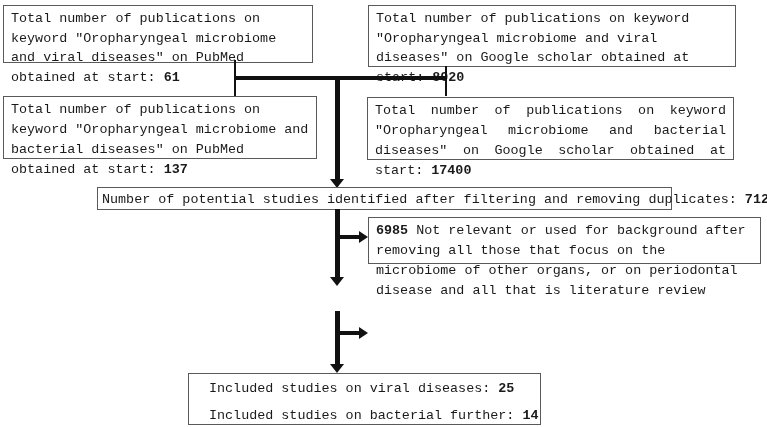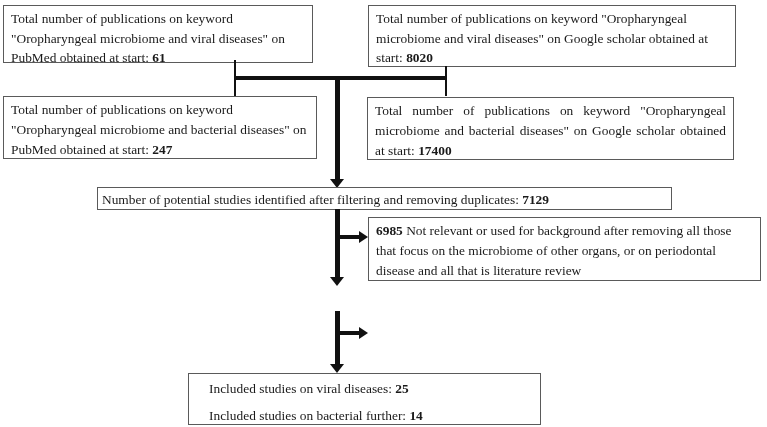--- a/index.html
+++ b/index.html
@@ -1,31 +1,31 @@
 <!DOCTYPE html>
 <html><head>
 <meta charset="utf-8">
 <style>
   html,body { margin:0; padding:0; background:#fff; }
   #canvas {
     position:relative; width:767px; height:427px; background:#ffffff;
-    font-family:Liberation Serif, serif; color:#1a1a1a; overflow:hidden;
+    font-family:Liberation Mono, monospace; color:#1a1a1a; overflow:hidden;
   }
   .box {
     position:absolute; border:1.5px solid #5a5a5a; background:#ffffff;
     box-sizing:border-box; font-size:13.4px; line-height:19.5px;
     padding:3px 7px; color:#1a1a1a;
   }
   .box b { font-weight:bold; }
   #box-pubmed-viral       { left:3px;   top:5px;   width:310px; height:58px; }
   #box-gscholar-viral     { left:368px; top:5px;   width:368px; height:62px; }
   #box-pubmed-bacterial   { left:3px;   top:96px;  width:314px; height:63px; line-height:20px; }
   #box-gscholar-bacterial { left:367px; top:97px;  width:367px; height:63px; line-height:20px; text-align:justify; }
   #box-filtered           { left:97px;  top:187px; width:575px; height:23px; white-space:nowrap; padding:2px 4px; }
-  #box-excluded-background{ left:368px; top:217px; width:393px; height:64px; line-height:20px; }
+  #box-excluded-background{ left:368px; top:217px; width:393px; height:47px; line-height:20px; }
   #box-full-article       { left:156px; top:285px; width:458px; height:26px; white-space:nowrap; padding:3px 9px; }
   #box-excluded-metagenomic{ left:370px; top:320px; width:360px; height:27px; white-space:nowrap; padding:3px 9px; }
   #box-included           { left:188px; top:373px; width:353px; height:52px; padding:5px 20px; }
   #box-included .line     { margin-bottom:7px; white-space:nowrap; }
 
   .vline, .hline { position:absolute; background:#111111; }
   #stub-left  { left:234px; top:60px; width:2px;  height:36px; }
   #stub-right { left:445px; top:66px; width:2px;  height:30px; }
   #collector  { left:234px; top:76px; width:213px; height:4px; }
   #main-line-1{ left:335px; top:76px; width:5px;  height:103px; }
@@ -52,21 +52,21 @@
 </style>
 </head>
 <body>
 
 <div id="canvas">
 
   <div class="box" id="box-pubmed-viral"><span>Total number of publications on keyword "Oropharyngeal microbiome and viral diseases" on PubMed obtained at start: </span><b>61</b></div>
 
   <div class="box" id="box-gscholar-viral"><span>Total number of publications on keyword "Oropharyngeal microbiome and viral diseases" on Google scholar obtained at start: </span><b>8020</b></div>
 
-  <div class="box" id="box-pubmed-bacterial"><span>Total number of publications on keyword "Oropharyngeal microbiome and bacterial diseases" on PubMed obtained at start: </span><b>247</b></div>
+  <div class="box" id="box-pubmed-bacterial"><span>Total number of publications on keyword "Oropharyngeal microbiome and bacterial diseases" on PubMed obtained at start: </span><b>137</b></div>
 
   <div class="box" id="box-gscholar-bacterial"><span>Total number of publications on keyword "Oropharyngeal microbiome and bacterial diseases" on Google scholar obtained at start: </span><b>17400</b></div>
 
   <div class="vline" id="stub-left"></div>
   <div class="vline" id="stub-right"></div>
   <div class="hline" id="collector"></div>
   <div class="vline" id="main-line-1"></div>
   <div class="arrow-down" id="arrowhead-1"></div>
 
   <div class="box" id="box-filtered"><span>Number of potential studies identified after filtering and removing duplicates: </span><b>7129</b></div>

